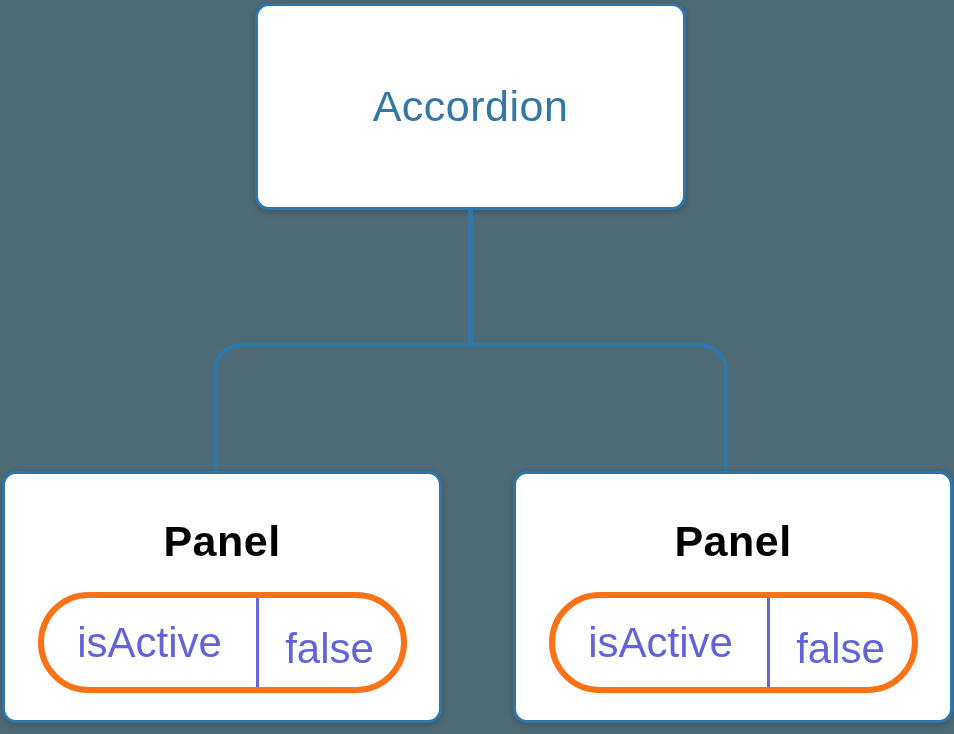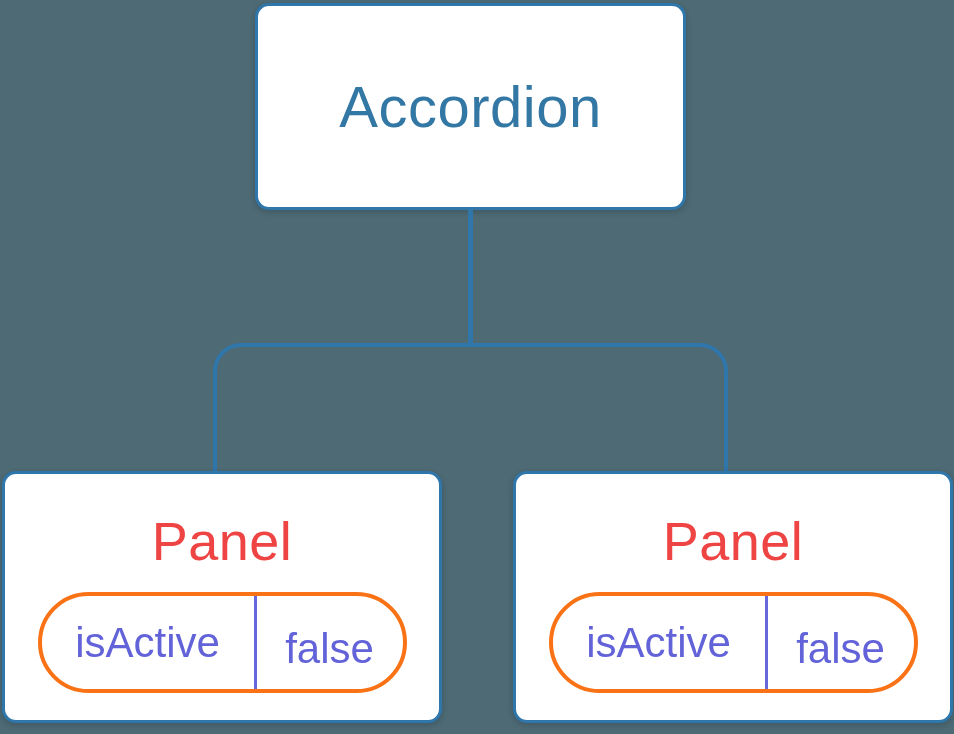--- a/index.html
+++ b/index.html
@@ -15,21 +15,21 @@
     position:absolute;background:#FFFFFF;
     border:3px solid #2F76AB;border-radius:14px;
     box-sizing:border-box;
     box-shadow:0 2px 6px rgba(0,0,0,0.18);
   }
   .root-node{
     left:255px;top:3px;width:431px;height:207px;
     display:flex;align-items:center;justify-content:center;
   }
   .node-title{
-    color:#3377A4;font-size:58px;font-weight:500;
+    color:#3377A4;font-size:43px;font-weight:500;
     letter-spacing:0.5px;line-height:1;
   }
   .stem{
     position:absolute;left:468px;top:208px;width:5px;height:139px;
     background:#2F76AB;
   }
   .bracket{
     position:absolute;left:213px;top:343px;width:515px;height:129px;
     box-sizing:border-box;
     border-top:4px solid #2F76AB;
@@ -38,26 +38,26 @@
     border-radius:28px 28px 0 0;
   }
   .panel-node{
     top:471px;width:440px;height:252px;
     padding-top:40px;
   }
   .panel-left{left:2px;}
   .panel-right{left:513px;}
   .panel-title{
     height:54px;display:flex;align-items:center;justify-content:center;
-    color:#ef4444;font-size:54px;font-weight:400;letter-spacing:0.5px;
+    color:#000000;font-size:43px;font-weight:700;letter-spacing:0.5px;
   }
   .prop-pill{
     width:369px;height:101px;margin:24px auto 0 auto;
     box-sizing:border-box;
-    border:4px solid #f97316;border-radius:52px;
+    border:6px solid #f97316;border-radius:52px;
     display:flex;align-items:stretch;overflow:hidden;
   }
   .prop-cell{
     display:flex;align-items:center;justify-content:center;
     color:#6262D9;font-size:42px;line-height:1;
   }
   .prop-cell.name{
     width:212px;border-right:3px solid #6767DD;
   }
   .prop-cell.value{flex:1;margin-top:12px;}

